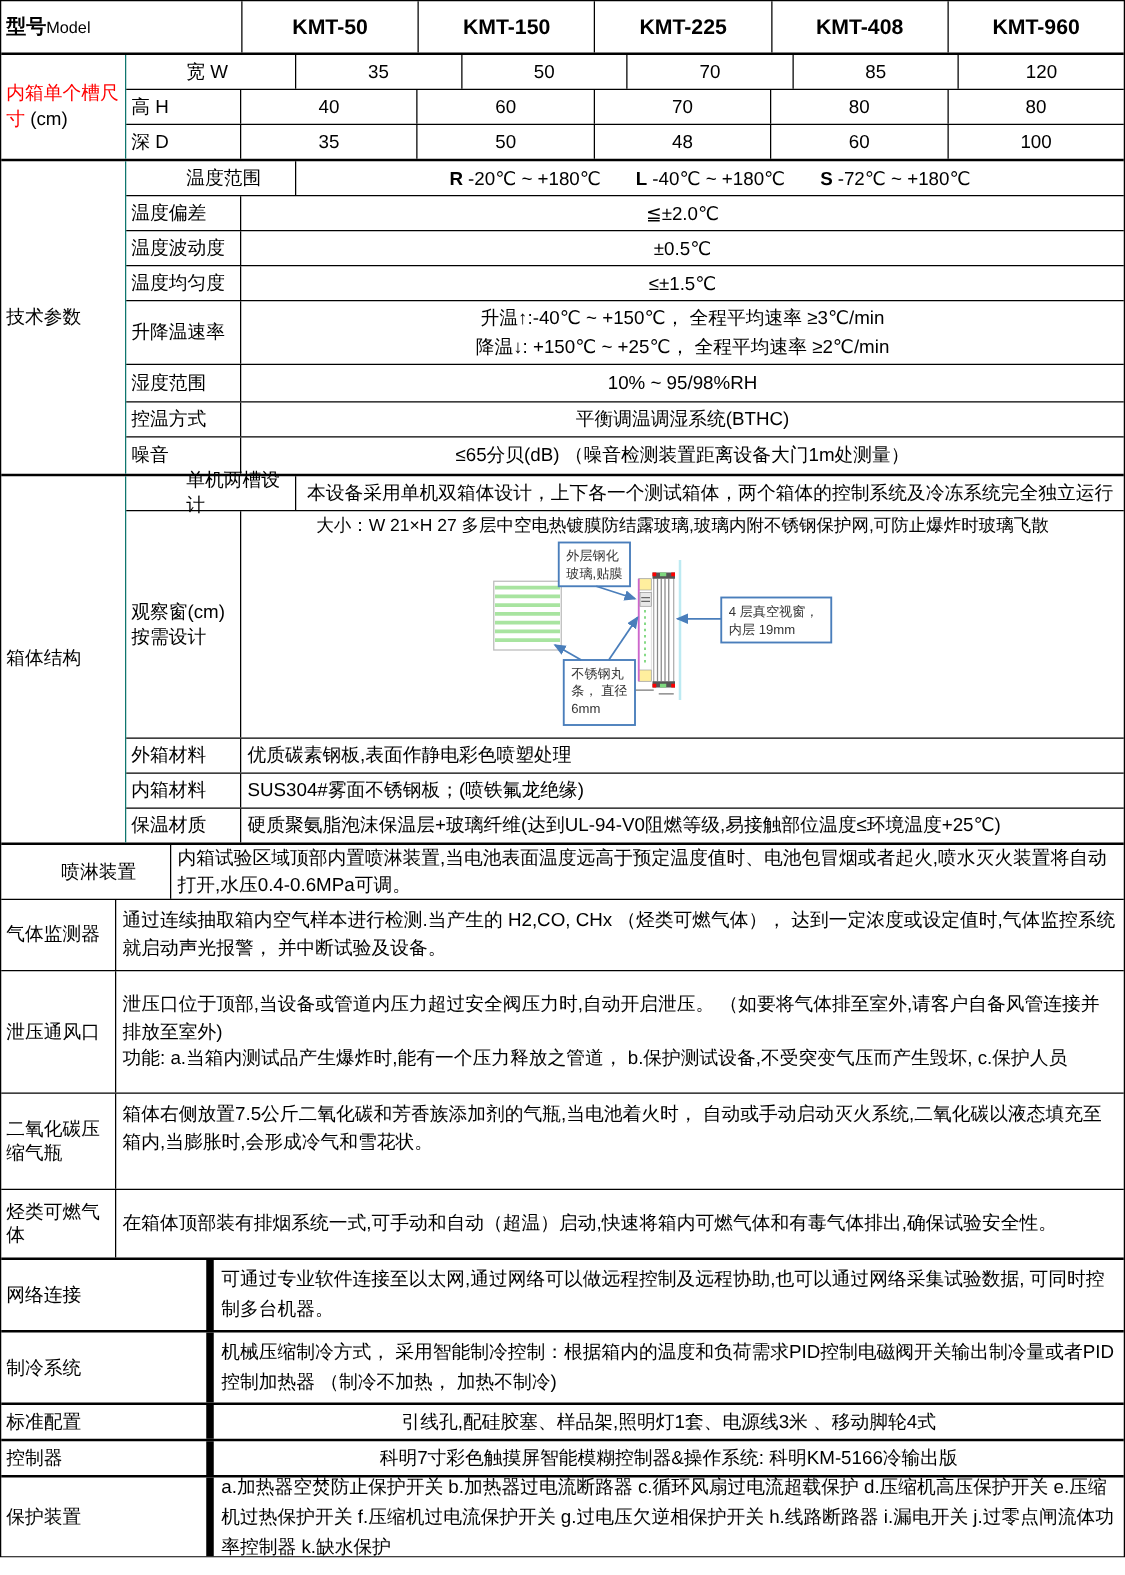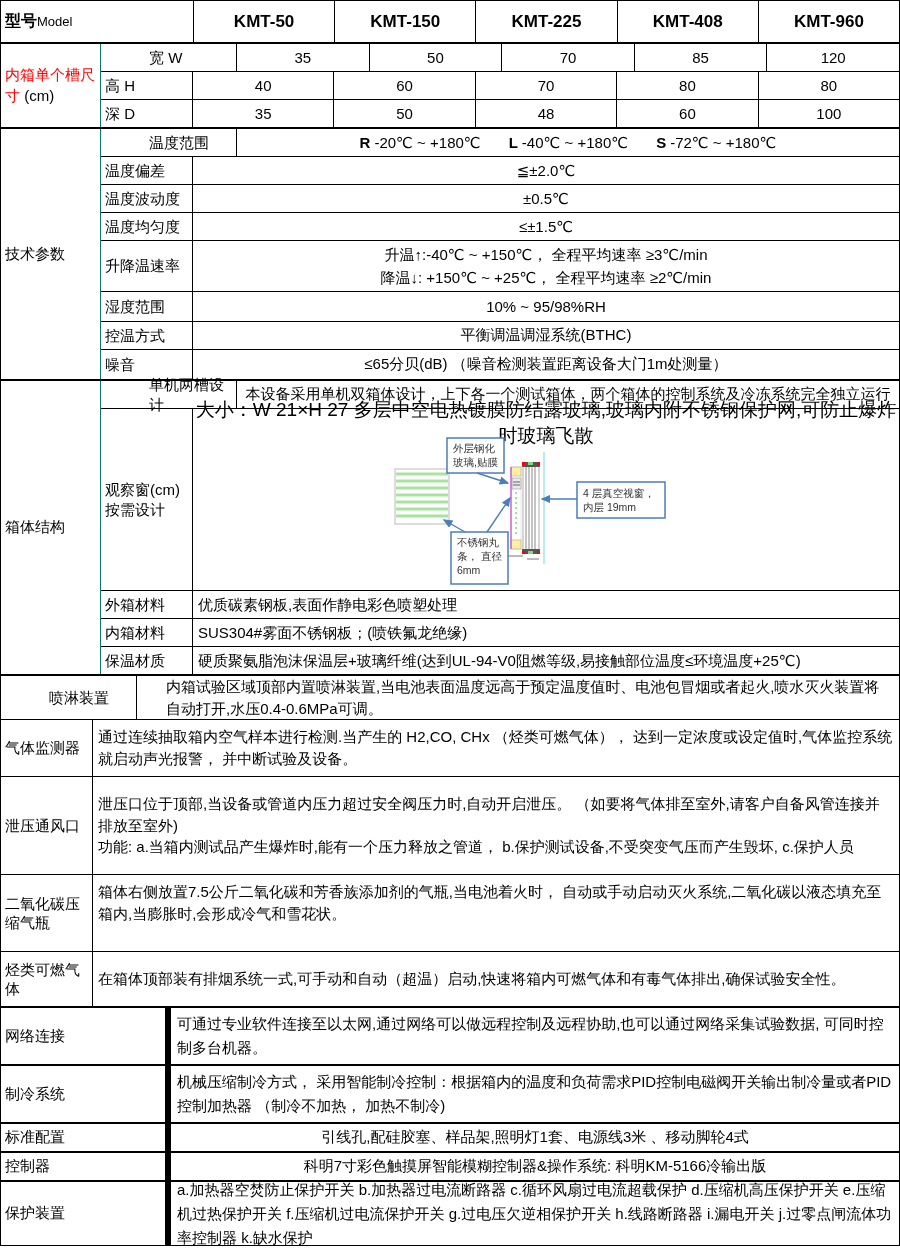--- a/index.html
+++ b/index.html
@@ -22,28 +22,28 @@
   .rrow{display:flex;border-top:1px solid #000;}
   .rrow:first-child{border-top:none;margin-left:44px;}
   .sublbl{width:92px;border-right:1px solid #000;display:flex;align-items:center;padding-left:4px;font-size:15px;box-sizing:border-box;line-height:1.3;}
   .content{flex:1;display:flex;align-items:center;font-size:15px;box-sizing:border-box;}
   .content.center{justify-content:center;text-align:center;}
   .content.left{padding:2px 5px;line-height:1.45;}
   .content.prelines{white-space:pre-line;}
   .vcell{flex:1;border-left:1px solid #000;display:flex;align-items:center;justify-content:center;font-size:15px;box-sizing:border-box;}
   .vcell.first{border-left:none;}
   .h28{height:27px;} .h30{height:29px;} .h50{height:50px;}
-  .h44{height:43px;gap:24px;} .h56{height:56px;} .h98{height:97px;} .h76{height:76px;} .h54{height:54px;}
+  .h44{height:43px;} .h56{height:56px;} .h98{height:97px;} .h76{height:76px;} .h54{height:54px;}
   .h182{height:181px;}
   .temp-seg{display:flex;justify-content:center;gap:28px;width:100%;}
   .temp-seg b{margin-right:4px;}
   .twolines{display:flex;flex-direction:column;align-items:center;line-height:1.55;width:100%;}
   
   .obs-content{flex:1;display:flex;flex-direction:column;box-sizing:border-box;}
-  .obs-title{height:27px;display:flex;align-items:center;justify-content:center;font-size:19px;text-align:center;}
+  .obs-title{height:27px;display:flex;align-items:center;justify-content:center;font-size:14px;}
   .obs-diagram{flex:1;}
   
   .blbl{width:170px;border-right:6px solid #000000;display:flex;align-items:center;padding-left:4px;font-size:15px;box-sizing:border-box;}
   .bcontent{flex:1;display:flex;align-items:center;font-size:15px;box-sizing:border-box;}
   .bcontent.center{justify-content:center;text-align:center;}
   .bcontent.left{padding:2px 6px;line-height:1.6;}
   svg text{font-family:"Liberation Sans","DejaVu Sans",sans-serif;}
 </style>
 </head>
 <body>

